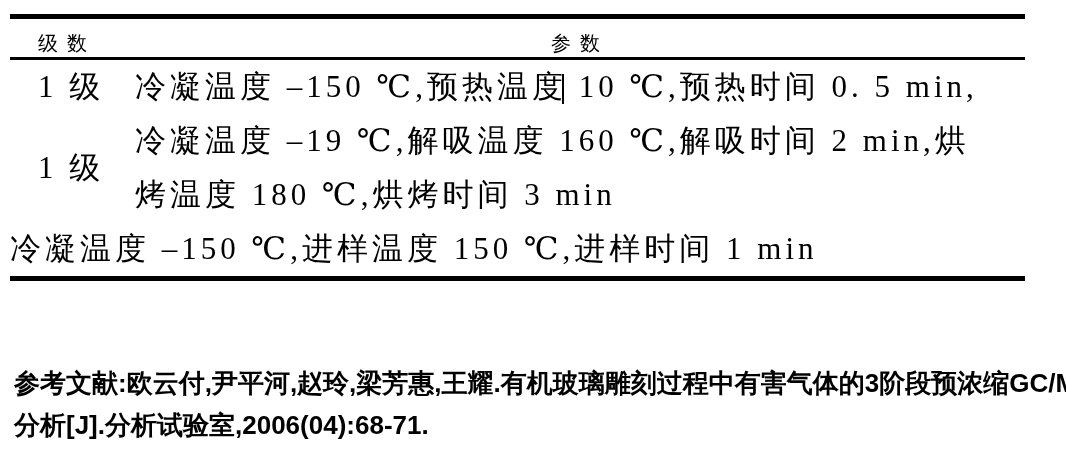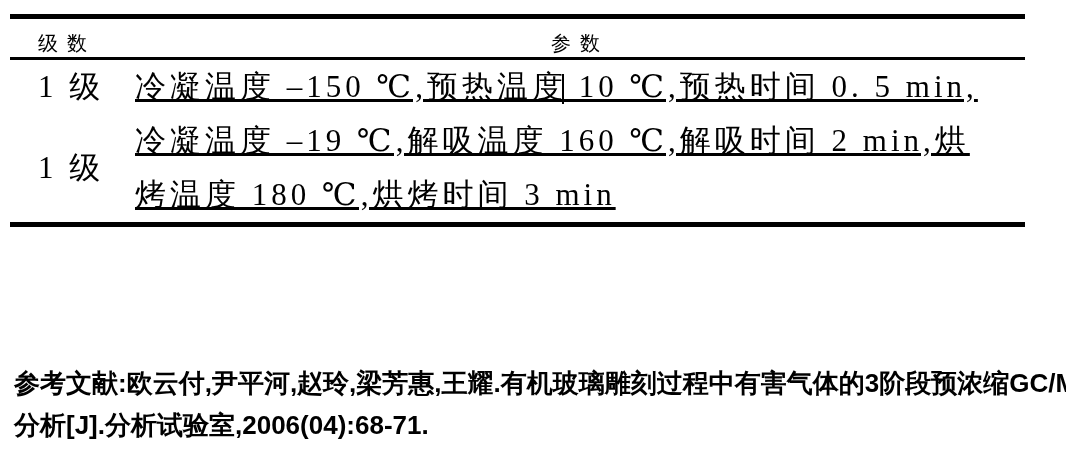--- a/index.html
+++ b/index.html
@@ -41,21 +41,20 @@
     letter-spacing: 4px;
   }
   .body-row .level-col {
     display: flex;
     align-items: center;
   }
   .param-line {
     line-height: 54px;
     height: 54px;
     white-space: nowrap;
-    text-decoration: underline;
   }
 
   .caret {
     position: absolute;
     left: 562px; top: 74px;
     width: 2px; height: 30px;
     background: #000000;
   }
 
   .reference {
@@ -90,20 +89,23 @@
 
   <div class="body-row">
     <div class="level-col">1 级</div>
     <div class="param-col">
       <div class="param-line">冷凝温度 –19 ℃,解吸温度 160 ℃,解吸时间 2 min,烘</div>
       <div class="param-line">烤温度 180 ℃,烘烤时间 3 min</div>
     </div>
   </div>
 
   <div class="body-row">
+    <div class="param-col">
+      <div class="param-line">冷凝温度 –150 ℃,进样温度 150 ℃,进样时间 1 min</div>
+    </div>
   </div>
 
   <div class="rule thick"></div>
 </div>
 
 <div class="caret"></div>
 
 <div class="reference">
   <div class="ref-line">参考文献:欧云付,尹平河,赵玲,梁芳惠,王耀.有机玻璃雕刻过程中有害气体的3阶段预浓缩GC/MS</div>
   <div class="ref-line">分析[J].分析试验室,2006(04):68-71.</div>

